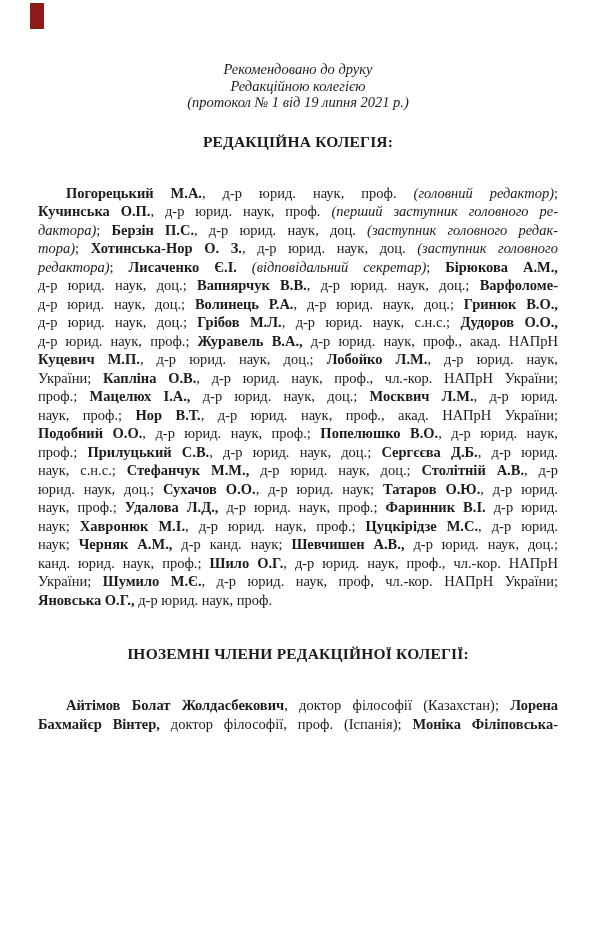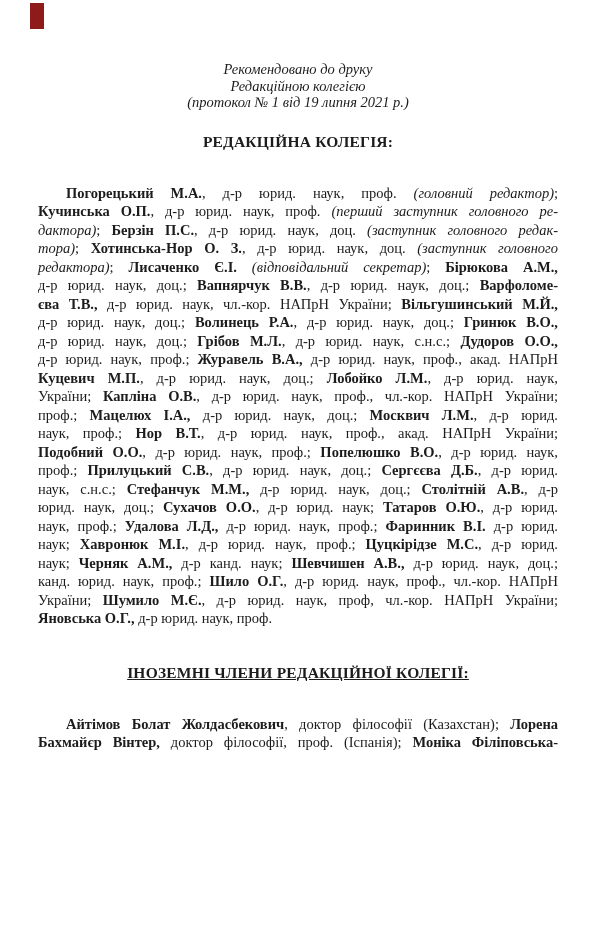--- a/index.html
+++ b/index.html
@@ -34,21 +34,21 @@
   }
   .heading {
     margin: 16px;
     text-align: center;
     font-weight: bold;
     font-size: 15.5px;
     line-height: 17px;
     letter-spacing: 0.2px;
   }
   .h-board   { margin-top: 22px; }
-  .h-foreign { margin-top: 36px; text-decoration: underline; }
+  .h-foreign { margin-top: 36px; }
   .para { margin-top: 4px; font-size: 14.5px; }
   .para-foreign { margin-top: 5px; }
   .tl {
     text-align: justify;
     -moz-text-align-last: justify;
     text-align-last: justify;
     white-space: nowrap;
     line-height: 18.5px;
   }
   .tl.first { padding-left: 28px; margin-top: 34px; }
@@ -71,21 +71,20 @@
 
     <h2 class="heading h-board">РЕДАКЦІЙНА КОЛЕГІЯ:</h2>
 
     <div class="para para-board">
         <div class="tl first"><span class="bold">Погорецький М.А.</span><span>, д-р юрид. наук, проф. </span><span class="ital">(головний редактор)</span><span>;</span></div>
         <div class="tl"><span class="bold">Кучинська О.П.</span><span>, д-р юрид. наук, проф. </span><span class="ital">(перший заступник головного ре-</span></div>
         <div class="tl"><span class="ital">дактора)</span><span>; </span><span class="bold">Берзін П.С.</span><span>, д-р юрид. наук, доц. </span><span class="ital">(заступник головного редак-</span></div>
         <div class="tl"><span class="ital">тора)</span><span>; </span><span class="bold">Хотинська-Нор О. З.</span><span>, д-р юрид. наук, доц. </span><span class="ital">(заступник головного</span></div>
         <div class="tl"><span class="ital">редактора)</span><span>; </span><span class="bold">Лисаченко Є.І.</span><span> </span><span class="ital">(відповідальний секретар)</span><span>; </span><span class="bold">Бірюкова А.М.,</span></div>
         <div class="tl"><span>д-р юрид. наук, доц.; </span><span class="bold">Вапнярчук В.В.</span><span>, д-р юрид. наук, доц.; </span><span class="bold">Варфоломе-</span></div>
-        <div class="tl"><span class="bold">єва Т.В.,</span><span> д-р юрид. наук, чл.-кор. НАПрН України; </span><span class="bold">Вільгушинський М.Й.,</span></div>
         <div class="tl"><span>д-р юрид. наук, доц.; </span><span class="bold">Волинець Р.А.</span><span>, д-р юрид. наук, доц.; </span><span class="bold">Гринюк В.О.,</span></div>
         <div class="tl"><span>д-р юрид. наук, доц.; </span><span class="bold">Грібов М.Л.</span><span>, д-р юрид. наук, с.н.с.; </span><span class="bold">Дудоров О.О.,</span></div>
         <div class="tl"><span>д-р юрид. наук, проф.; </span><span class="bold">Журавель В.А.,</span><span> д-р юрид. наук, проф., акад. НАПрН</span></div>
         <div class="tl"><span class="bold">Куцевич М.П.</span><span>, д-р юрид. наук, доц.; </span><span class="bold">Лобойко Л.М.</span><span>, д-р юрид. наук,</span></div>
         <div class="tl"><span>України; </span><span class="bold">Капліна О.В.</span><span>, д-р юрид. наук, проф., чл.-кор. НАПрН України;</span></div>
         <div class="tl"><span>проф.; </span><span class="bold">Мацелюх І.А.,</span><span> д-р юрид. наук, доц.; </span><span class="bold">Москвич Л.М.</span><span>, д-р юрид.</span></div>
         <div class="tl"><span>наук, проф.; </span><span class="bold">Нор В.Т.</span><span>, д-р юрид. наук, проф., акад. НАПрН України;</span></div>
         <div class="tl"><span class="bold">Подобний О.О.</span><span>, д-р юрид. наук, проф.; </span><span class="bold">Попелюшко В.О.</span><span>, д-р юрид. наук,</span></div>
         <div class="tl"><span>проф.; </span><span class="bold">Прилуцький С.В.</span><span>, д-р юрид. наук, доц.; </span><span class="bold">Сергєєва Д.Б.</span><span>, д-р юрид.</span></div>
         <div class="tl"><span>наук, с.н.с.; </span><span class="bold">Стефанчук М.М.,</span><span> д-р юрид. наук, доц.; </span><span class="bold">Столітній А.В.</span><span>, д-р</span></div>

